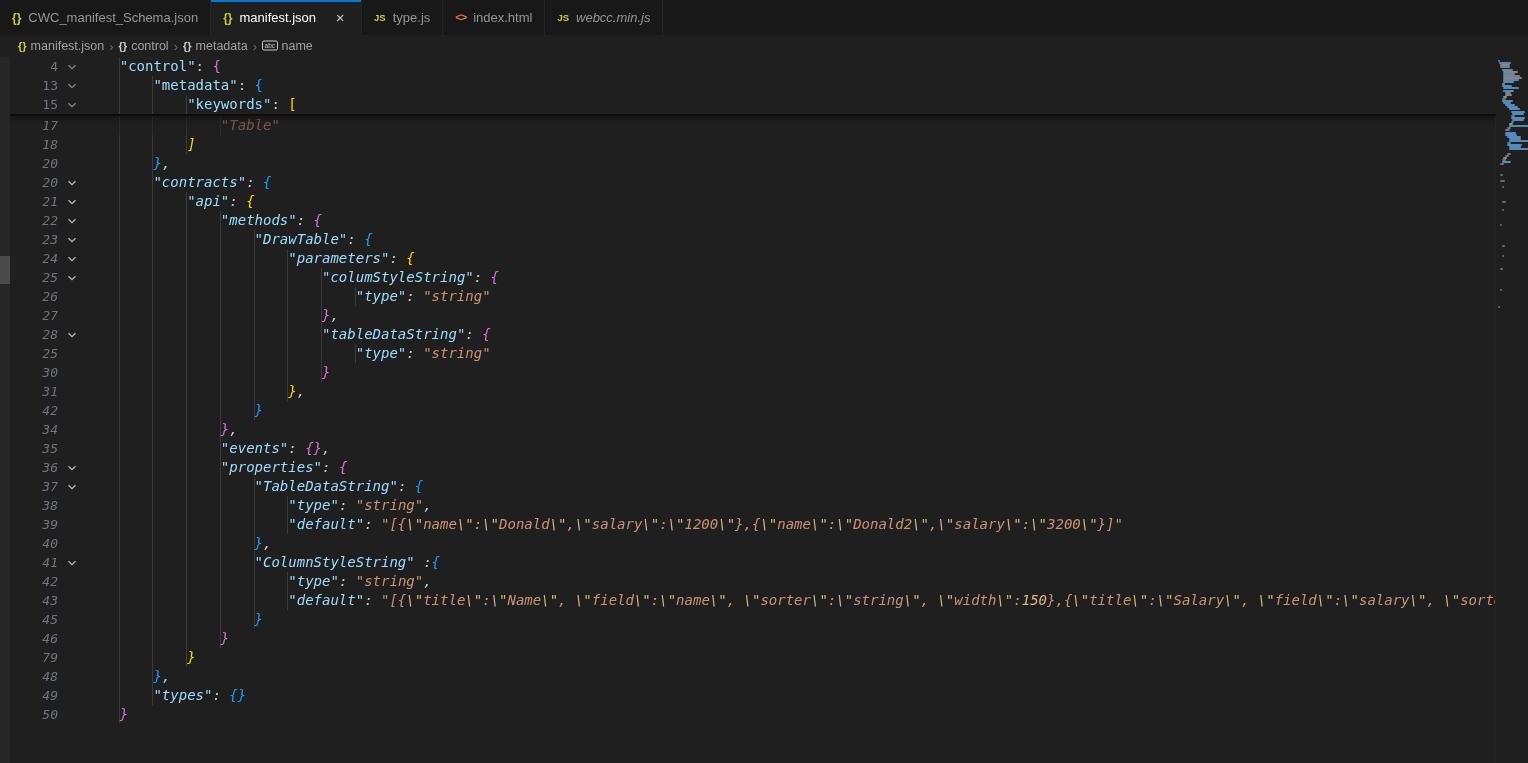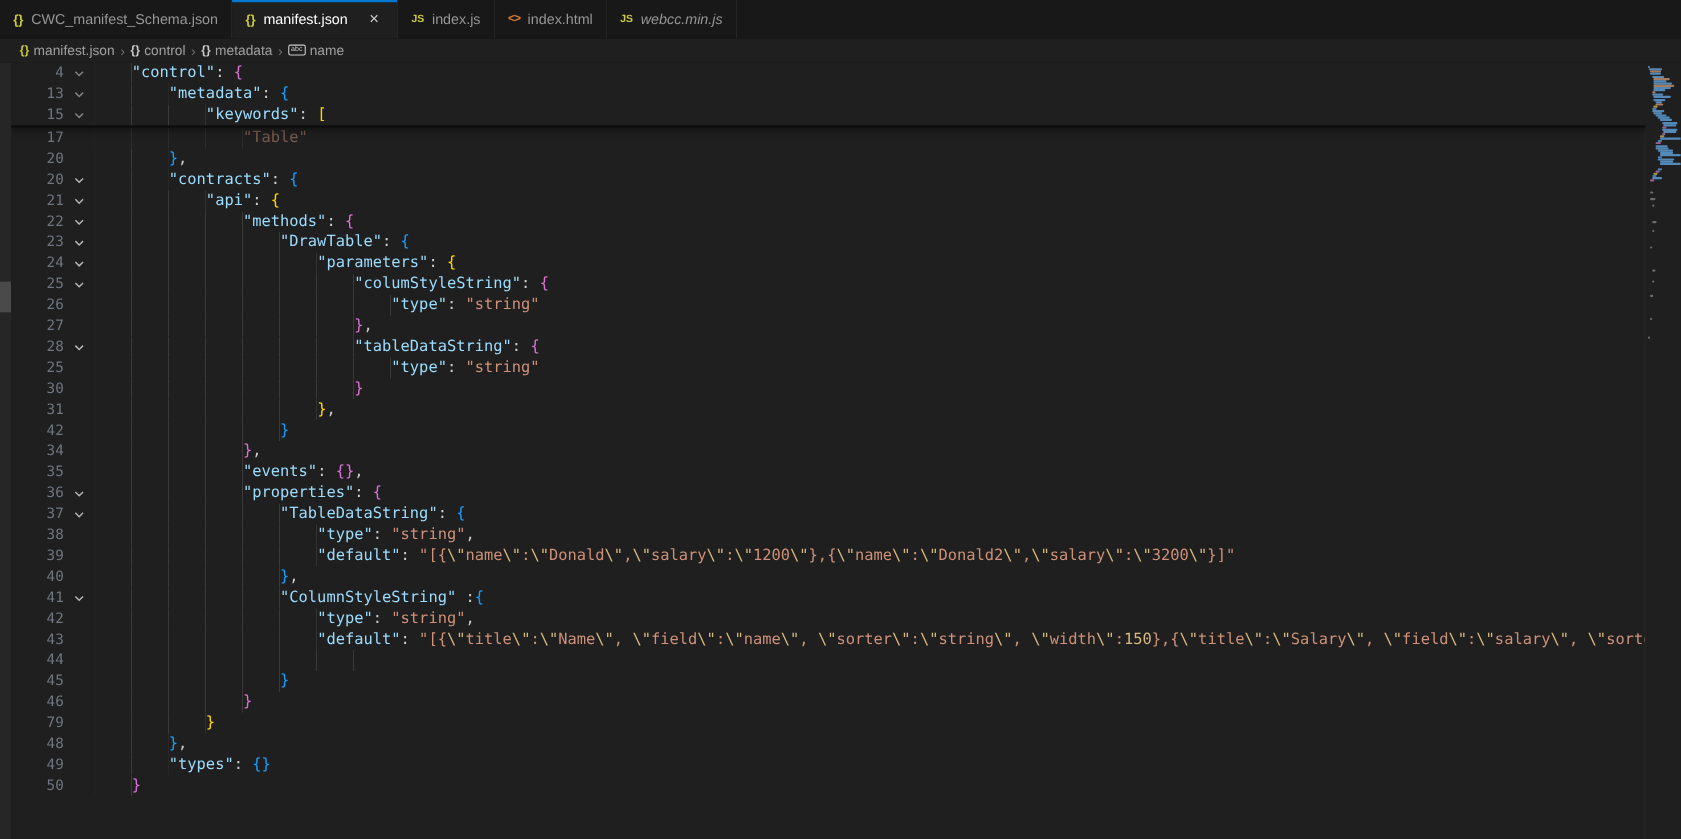--- a/index.html
+++ b/index.html
@@ -74,21 +74,21 @@
     position:absolute;left:0;top:199px;width:10px;height:28px;
     background:var(--scrollbar-thumb);
   }
   #code-region{position:absolute;left:10px;top:0;right:32px;bottom:0;overflow:hidden;}
   #sticky{
     position:relative;background:var(--bg);
     border-bottom:2px solid var(--sticky-border);
     box-shadow:0 3px 5px rgba(0,0,0,.35);
     z-index:3;
   }
-  #code-body{position:relative;}
+  #code-body{position:relative;font-style:italic;}
 
   .line{
     display:flex;height:19px;line-height:19px;
     font-family:"DejaVu Sans Mono",monospace;font-size:14px;
     white-space:pre;cursor:text;
   }
   .ln{
     width:48px;flex:none;text-align:right;
     color:var(--line-number);user-select:none;cursor:default;
     font-size:13px;
@@ -135,21 +135,21 @@
         <span class="tab-icon gi-json" style="color: rgb(203, 203, 65);">{}</span>
         <span class="tab-label">CWC_manifest_Schema.json</span>
       </div>
       <div class="tab active">
         <span class="tab-icon gi-json" style="color: rgb(203, 203, 65);">{}</span>
         <span class="tab-label">manifest.json</span>
         <span class="tab-close">×</span>
       </div>
       <div class="tab">
         <span class="tab-icon gi-js" style="color: rgb(203, 203, 65);">JS</span>
-        <span class="tab-label">index.js</span>
+        <span class="tab-label">type.js</span>
       </div>
       <div class="tab">
         <span class="tab-icon gi-html" style="color: rgb(227, 121, 51);">&lt;&gt;</span>
         <span class="tab-label">index.html</span>
       </div>
       <div class="tab italic">
         <span class="tab-icon gi-js" style="color: rgb(203, 203, 65);">JS</span>
         <span class="tab-label">webcc.min.js</span>
       </div>
     </div>
@@ -185,20 +185,21 @@
               </svg></span><span class="code" style="--ind: 33.72px;"><span class="tok-ws">    </span><span class="tok-key">"control"</span><span class="tok-pun">: </span><span class="tok-b2">{</span></span></div>
           <div class="line"><span class="ln">13</span><span class="fold" style="opacity: 0.65;"><svg width="16" height="16" viewBox="0 0 16 16">
                 <path d="M4.5 6.2 L8 9.7 L11.5 6.2" fill="none" stroke="#b8b8b8" stroke-width="1.3"></path>
               </svg></span><span class="code" style="--ind: 67.44px;"><span class="tok-ws">        </span><span class="tok-key">"metadata"</span><span class="tok-pun">: </span><span class="tok-b3">{</span></span></div>
           <div class="line"><span class="ln">15</span><span class="fold" style="opacity: 0.65;"><svg width="16" height="16" viewBox="0 0 16 16">
                 <path d="M4.5 6.2 L8 9.7 L11.5 6.2" fill="none" stroke="#b8b8b8" stroke-width="1.3"></path>
               </svg></span><span class="code" style="--ind: 101.16px;"><span class="tok-ws">            </span><span class="tok-key">"keywords"</span><span class="tok-pun">: </span><span class="tok-b1">[</span></span></div>
         </div>
       <div id="code-body">
           <div class="line dim"><span class="ln">17</span><span class="fold"></span><span class="code" style="--ind: 134.88px;"><span class="tok-ws">                </span><span class="tok-str">"Table"</span></span></div>
+          <div class="line"><span class="ln">18</span><span class="fold"></span><span class="code" style="--ind: 101.16px;"><span class="tok-ws">            </span><span class="tok-b1">]</span></span></div>
           <div class="line"><span class="ln">20</span><span class="fold"></span><span class="code" style="--ind: 67.44px;"><span class="tok-ws">        </span><span class="tok-b3">}</span><span class="tok-pun">,</span></span></div>
           <div class="line"><span class="ln">20</span><span class="fold"><svg width="16" height="16" viewBox="0 0 16 16">
                 <path d="M4.5 6.2 L8 9.7 L11.5 6.2" fill="none" stroke="#b8b8b8" stroke-width="1.3"></path>
               </svg></span><span class="code" style="--ind: 67.44px;"><span class="tok-ws">        </span><span class="tok-key">"contracts"</span><span class="tok-pun">: </span><span class="tok-b3">{</span></span></div>
           <div class="line"><span class="ln">21</span><span class="fold"><svg width="16" height="16" viewBox="0 0 16 16">
                 <path d="M4.5 6.2 L8 9.7 L11.5 6.2" fill="none" stroke="#b8b8b8" stroke-width="1.3"></path>
               </svg></span><span class="code" style="--ind: 101.16px;"><span class="tok-ws">            </span><span class="tok-key">"api"</span><span class="tok-pun">: </span><span class="tok-b1">{</span></span></div>
           <div class="line"><span class="ln">22</span><span class="fold"><svg width="16" height="16" viewBox="0 0 16 16">
                 <path d="M4.5 6.2 L8 9.7 L11.5 6.2" fill="none" stroke="#b8b8b8" stroke-width="1.3"></path>
               </svg></span><span class="code" style="--ind: 134.88px;"><span class="tok-ws">                </span><span class="tok-key">"methods"</span><span class="tok-pun">: </span><span class="tok-b2">{</span></span></div>
@@ -229,21 +230,20 @@
                 <path d="M4.5 6.2 L8 9.7 L11.5 6.2" fill="none" stroke="#b8b8b8" stroke-width="1.3"></path>
               </svg></span><span class="code" style="--ind: 168.6px;"><span class="tok-ws">                    </span><span class="tok-key">"TableDataString"</span><span class="tok-pun">: </span><span class="tok-b3">{</span></span></div>
           <div class="line"><span class="ln">38</span><span class="fold"></span><span class="code" style="--ind: 202.32px;"><span class="tok-ws">                        </span><span class="tok-key">"type"</span><span class="tok-pun">: </span><span class="tok-str">"string"</span><span class="tok-pun">,</span></span></div>
           <div class="line"><span class="ln">39</span><span class="fold"></span><span class="code" style="--ind: 202.32px;"><span class="tok-ws">                        </span><span class="tok-key">"default"</span><span class="tok-pun">: </span><span class="tok-str">"[{</span><span class="tok-esc">\"</span><span class="tok-str">name</span><span class="tok-esc">\"</span><span class="tok-str">:</span><span class="tok-esc">\"</span><span class="tok-str">Donald</span><span class="tok-esc">\"</span><span class="tok-str">,</span><span class="tok-esc">\"</span><span class="tok-str">salary</span><span class="tok-esc">\"</span><span class="tok-str">:</span><span class="tok-esc">\"</span><span class="tok-str">1200</span><span class="tok-esc">\"</span><span class="tok-str">},{</span><span class="tok-esc">\"</span><span class="tok-str">name</span><span class="tok-esc">\"</span><span class="tok-str">:</span><span class="tok-esc">\"</span><span class="tok-str">Donald2</span><span class="tok-esc">\"</span><span class="tok-str">,</span><span class="tok-esc">\"</span><span class="tok-str">salary</span><span class="tok-esc">\"</span><span class="tok-str">:</span><span class="tok-esc">\"</span><span class="tok-str">3200</span><span class="tok-esc">\"</span><span class="tok-str">}]"</span></span></div>
           <div class="line"><span class="ln">40</span><span class="fold"></span><span class="code" style="--ind: 168.6px;"><span class="tok-ws">                    </span><span class="tok-b3">}</span><span class="tok-pun">,</span></span></div>
           <div class="line"><span class="ln">41</span><span class="fold"><svg width="16" height="16" viewBox="0 0 16 16">
                 <path d="M4.5 6.2 L8 9.7 L11.5 6.2" fill="none" stroke="#b8b8b8" stroke-width="1.3"></path>
               </svg></span><span class="code" style="--ind: 168.6px;"><span class="tok-ws">                    </span><span class="tok-key">"ColumnStyleString"</span><span class="tok-pun"> :</span><span class="tok-b3">{</span></span></div>
           <div class="line"><span class="ln">42</span><span class="fold"></span><span class="code" style="--ind: 202.32px;"><span class="tok-ws">                        </span><span class="tok-key">"type"</span><span class="tok-pun">: </span><span class="tok-str">"string"</span><span class="tok-pun">,</span></span></div>
           <div class="line"><span class="ln">43</span><span class="fold"></span><span class="code" style="--ind: 202.32px;"><span class="tok-ws">                        </span><span class="tok-key">"default"</span><span class="tok-pun">: </span><span class="tok-str">"[{</span><span class="tok-esc">\"</span><span class="tok-str">title</span><span class="tok-esc">\"</span><span class="tok-str">:</span><span class="tok-esc">\"</span><span class="tok-str">Name</span><span class="tok-esc">\"</span><span class="tok-str">, </span><span class="tok-esc">\"</span><span class="tok-str">field</span><span class="tok-esc">\"</span><span class="tok-str">:</span><span class="tok-esc">\"</span><span class="tok-str">name</span><span class="tok-esc">\"</span><span class="tok-str">, </span><span class="tok-esc">\"</span><span class="tok-str">sorter</span><span class="tok-esc">\"</span><span class="tok-str">:</span><span class="tok-esc">\"</span><span class="tok-str">string</span><span class="tok-esc">\"</span><span class="tok-str">, </span><span class="tok-esc">\"</span><span class="tok-str">width</span><span class="tok-esc">\"</span><span class="tok-str">:</span><span class="tok-esc">150</span><span class="tok-str">},{</span><span class="tok-esc">\"</span><span class="tok-str">title</span><span class="tok-esc">\"</span><span class="tok-str">:</span><span class="tok-esc">\"</span><span class="tok-str">Salary</span><span class="tok-esc">\"</span><span class="tok-str">, </span><span class="tok-esc">\"</span><span class="tok-str">field</span><span class="tok-esc">\"</span><span class="tok-str">:</span><span class="tok-esc">\"</span><span class="tok-str">salary</span><span class="tok-esc">\"</span><span class="tok-str">, </span><span class="tok-esc">\"</span><span class="tok-str">sorter</span></span></div>
-          <div class="line"><span class="ln">44</span><span class="fold"></span><span class="code" style="--ind: 236.04px;"><span class="tok-ws">                            </span></span></div>
           <div class="line"><span class="ln">45</span><span class="fold"></span><span class="code" style="--ind: 168.6px;"><span class="tok-ws">                    </span><span class="tok-b3">}</span></span></div>
           <div class="line"><span class="ln">46</span><span class="fold"></span><span class="code" style="--ind: 134.88px;"><span class="tok-ws">                </span><span class="tok-b2">}</span></span></div>
           <div class="line"><span class="ln">79</span><span class="fold"></span><span class="code" style="--ind: 101.16px;"><span class="tok-ws">            </span><span class="tok-b1">}</span></span></div>
           <div class="line"><span class="ln">48</span><span class="fold"></span><span class="code" style="--ind: 67.44px;"><span class="tok-ws">        </span><span class="tok-b3">}</span><span class="tok-pun">,</span></span></div>
           <div class="line"><span class="ln">49</span><span class="fold"></span><span class="code" style="--ind: 67.44px;"><span class="tok-ws">        </span><span class="tok-key">"types"</span><span class="tok-pun">: </span><span class="tok-b3">{}</span></span></div>
           <div class="line"><span class="ln">50</span><span class="fold"></span><span class="code" style="--ind: 33.72px;"><span class="tok-ws">    </span><span class="tok-b2">}</span></span></div>
         </div>
     </div>
     <div id="minimap">
         <div class="mm-mark" style="top: 3.1px; left: 2px; width: 2px; background: rgb(93, 157, 214); opacity: 0.85;"></div>

